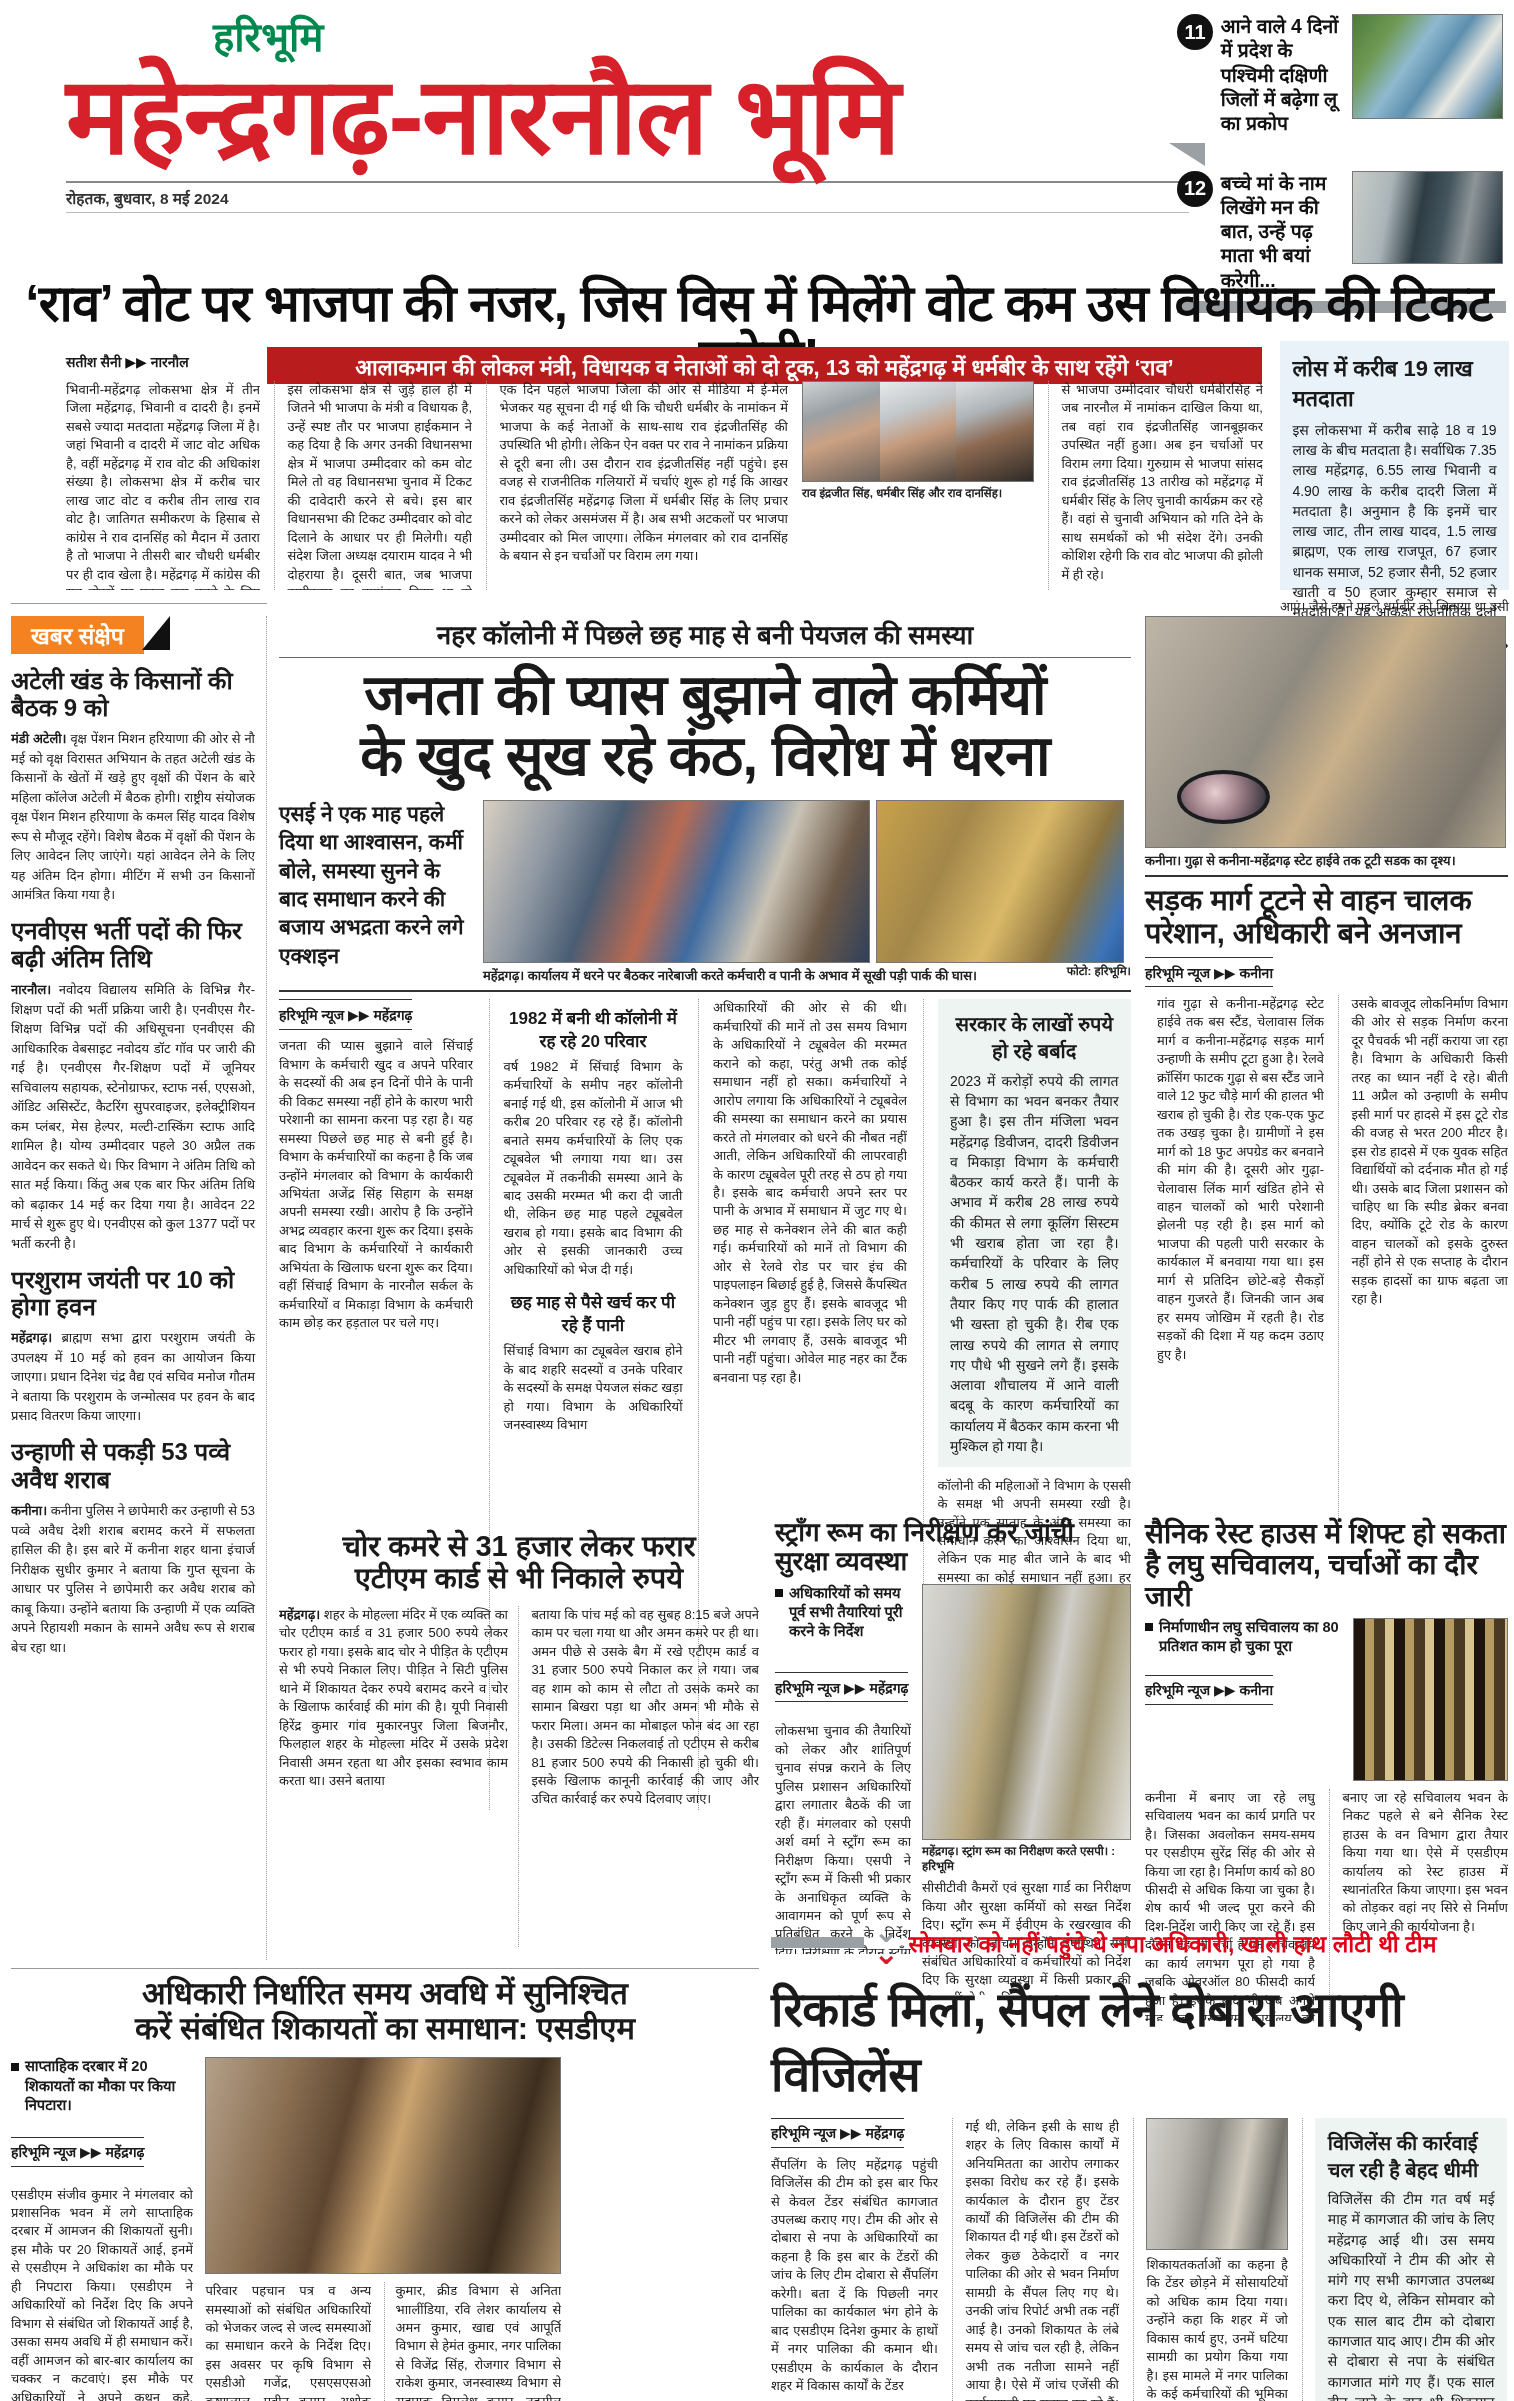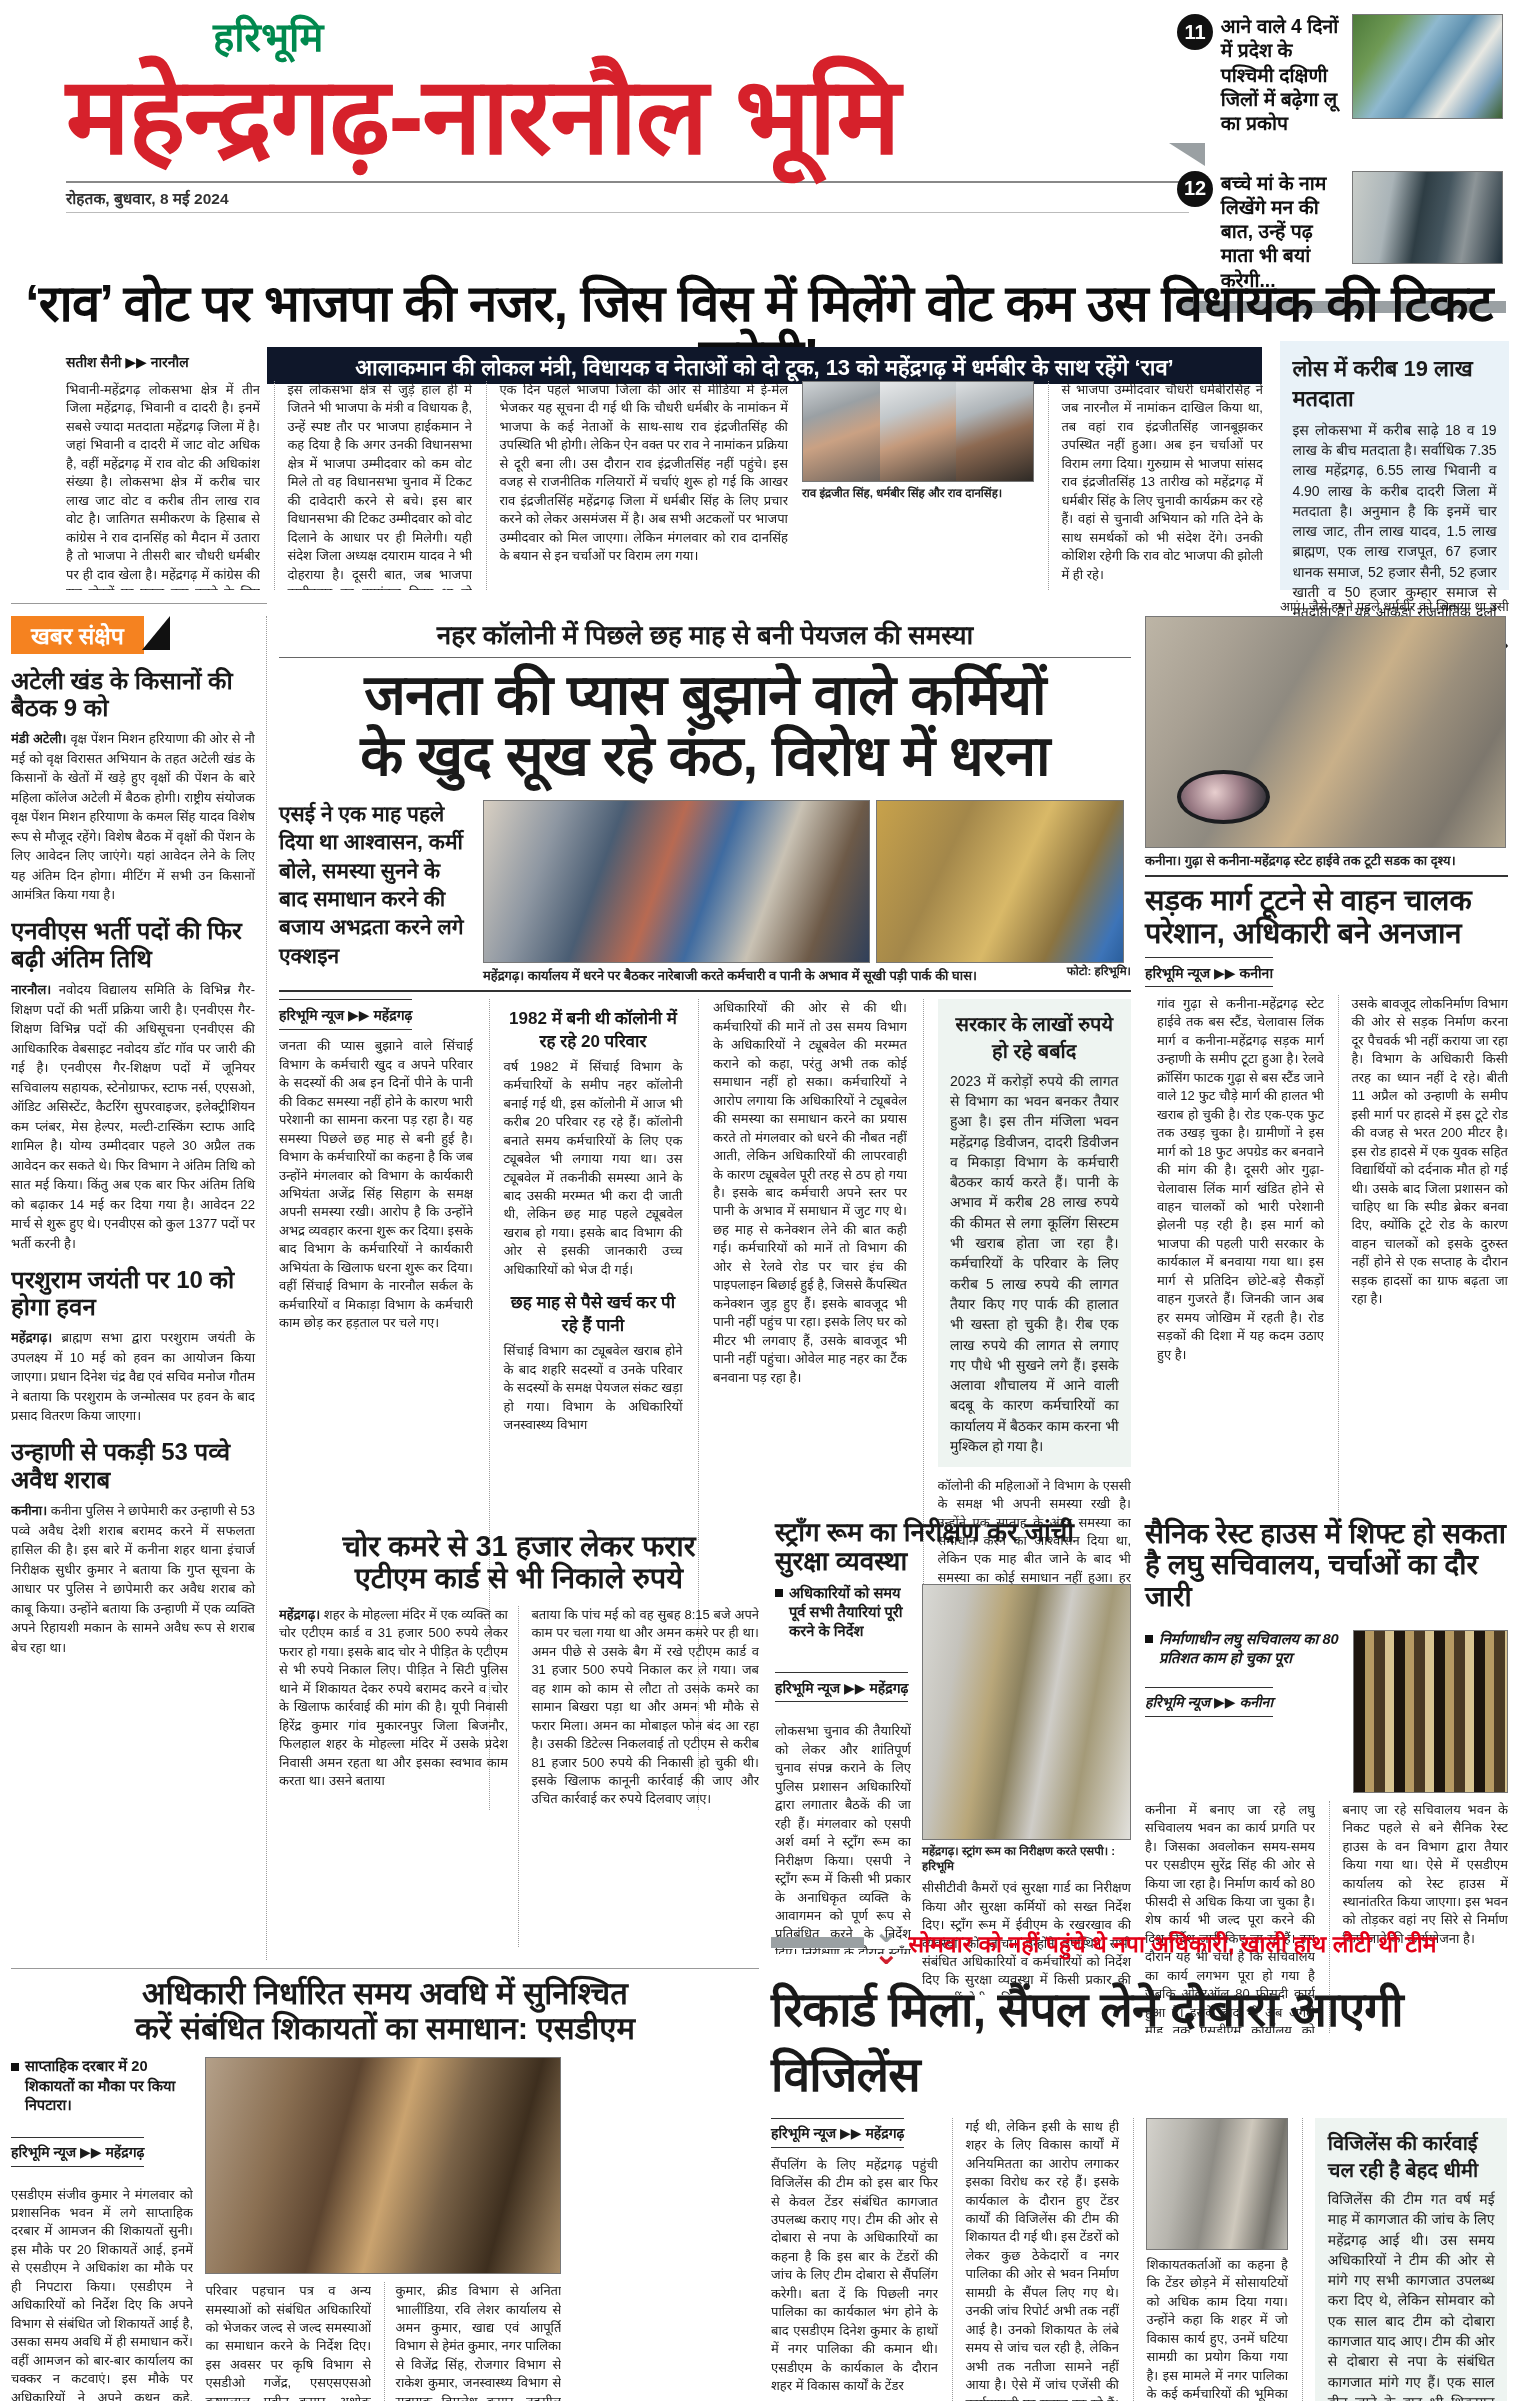--- a/index.html
+++ b/index.html
@@ -22,21 +22,21 @@
   .masttitle { color:#d6212b; font-size:107px; font-weight:bold; letter-spacing:-1.5px; line-height:1.0; white-space:nowrap; }
   .dateline { font-size:15.5px; font-weight:bold; color:#333; }
   .teaser-num { width:36px; height:36px; border-radius:50%; background:#111; color:#fff;
     font-size:20px; font-weight:bold; display:flex; align-items:center; justify-content:center; flex:0 0 36px; }
   .teaser-txt { font-size:19.4px; font-weight:bold; line-height:1.25; color:#111; }
   .graybar { background:#9aa0a3; }
   .tri { width:0; height:0; border-style:solid; }
 
   
   .h-main { font-size:51px; font-weight:900; color:#0d0d0d; line-height:1.05; letter-spacing:-0.8px; }
-  .strap { background:#0f172a; color:#fff; font-size:22px; font-weight:bold; display:flex; align-items:center; justify-content:center; }
+  .strap { background:#b91c1c; color:#fff; font-size:22px; font-weight:bold; display:flex; align-items:center; justify-content:center; }
   .byline { font-size:14px; font-weight:bold; }
   .byline .arrows { color:#111; }
   .infobox { background:#e9f2f8; padding:11px 12.4px; }
   .infobox h3 { font-size:22px; font-weight:900; margin-bottom:7.7px; }
   .infobox p { font-size:14px; line-height:1.45; }
   .bodytxt { font-size:13px; line-height:1.42; }
 
   
   .brief-tag { background:#f58220; color:#fff; font-size:23px; font-weight:900; padding:3.1px 20px; display:inline-block; }
   .brief-tri { position:absolute; right:-26px; top:0; border-width:0 0 34px 28px; border-color:transparent transparent #111 transparent; }
@@ -239,21 +239,21 @@
       <div class="photo" style="width:100%; height:256px; background:linear-gradient(100deg,#d9d9d5 0%,#c5c3bc 18%,#b9a77a 34%,#8b815f 46%,#cfcdc8 60%,#a49a78 76%,#e2e1dd 100%);"></div>
       <div class="cap" style="font-size:11.6px;">महेंद्रगढ़। स्ट्रांग रूम का निरीक्षण करते एसपी। : हरिभूमि</div>
       <p class="bodytxt jt" style="margin-top:6.2px; height:116px; overflow:hidden;">सीसीटीवी कैमरों एवं सुरक्षा गार्ड का निरीक्षण किया और सुरक्षा कर्मियों को सख्त निर्देश दिए। स्ट्रॉंग रूम में ईवीएम के रखरखाव की व्यवस्था को जांचा। उन्होंने उपस्थित सभी संबंधित अधिकारियों व कर्मचारियों को निर्देश दिए कि सुरक्षा व्यवस्था में किसी प्रकार की चूक नहीं होनी चाहिए।</p>
     </div>
   </div>
 </div>
 
 <div class="abs" style="left:1145px; top:1518px; width:363px;">
   <div class="h-sec" style="font-size:28px;">सैनिक रेस्ट हाउस में शिफ्ट हो सकता</div>
   <div class="h-sec" style="font-size:28px;">है लघु सचिवालय, चर्चाओं का दौर जारी</div>
-  <div style="display:flex; gap:14px; margin-top:18px;font-style:italic;">
+  <div style="display:flex; gap:14px; margin-top:6px;">
     <div style="width:194px;">
       <div class="bullet">
           <span class="sq"></span>
           <span>निर्माणाधीन लघु सचिवालय का 80 प्रतिशत काम हो चुका पूरा</span>
         </div>
       <div style="margin:18.6px 0 0;"><span class="news-by">हरिभूमि न्यूज ▶▶ कनीना</span></div>
     </div>
     <div class="photo" style="flex:1; height:163px; background:repeating-linear-gradient(90deg,#1d150e 0 11px,#b69a63 11px 20px,#4a3a24 20px 31px,#d8c491 31px 40px);"></div>
   </div>
   <div style="display:flex; gap:14px; margin-top:7.7px;">

